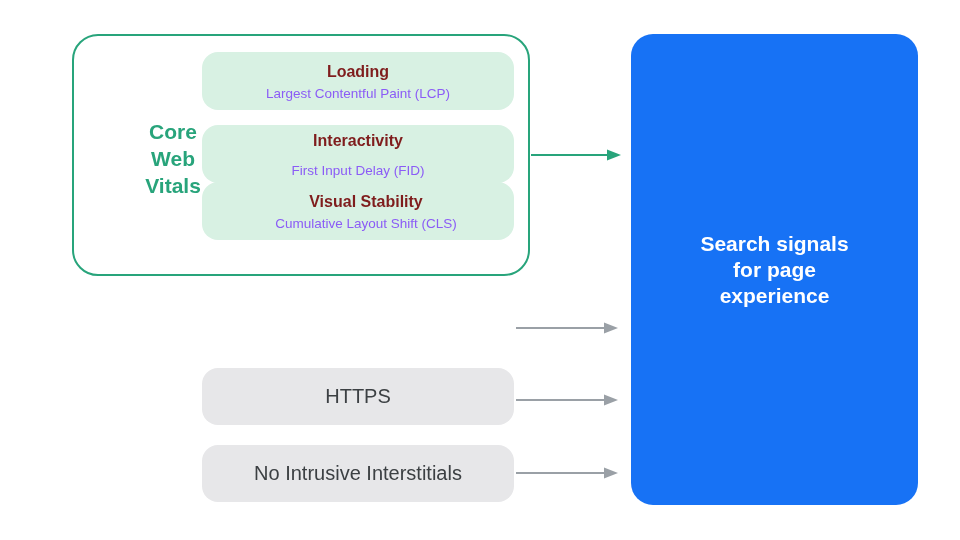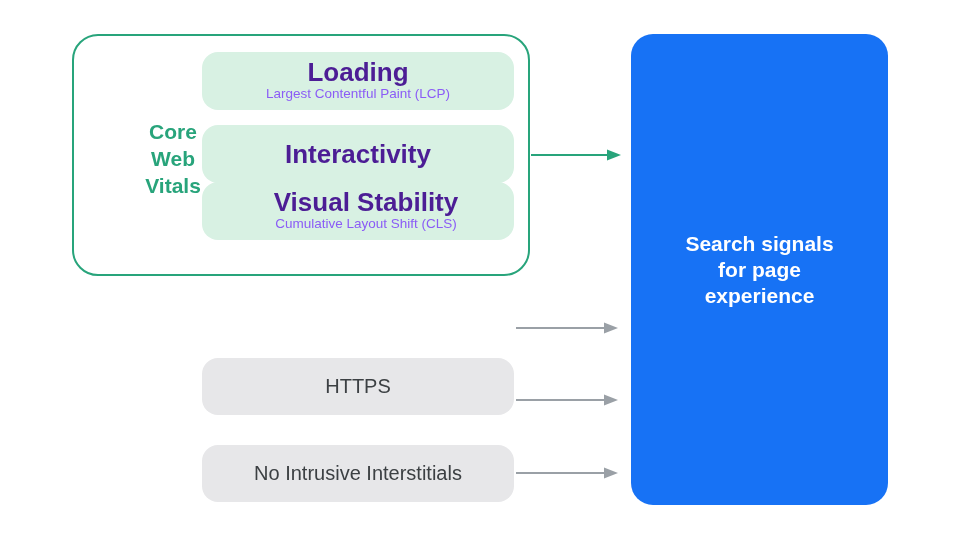--- a/index.html
+++ b/index.html
@@ -47,60 +47,60 @@
   }
   .pill.green {
     left: 128px;
     width: 312px; height: 58px;
     background: #D8F1E3;
   }
   .pill.green.p0 { top: 16px; }
   .pill.green.p1 { top: 89px; gap: 8px; }
   .pill.green.p2 { top: 146px; padding-left: 16px; }
   .pill-title {
-    font-size: 26px;
+    font-size: 16px;
     font-weight: 600;
-    color: #4c1d95;
+    color: #7f1d1d;
     line-height: 24px;
   }
   .pill-sub {
     font-size: 13.5px;
     font-weight: 400;
     color: #8b5cf6;
     line-height: 16px;
     margin-top: 2px;
   }
 
   
   .pill.gray {
     left: 202px;
     width: 312px; height: 57px;
     background: #E7E7E9;
   }
   .pill.gray.g0 { top: 300px; }
-  .pill.gray.g1 { top: 358px; }
+  .pill.gray.g1 { top: 368px; }
   .pill.gray.g2 { top: 445px; }
   .gray-label {
     font-size: 20px;
     font-weight: 500;
     color: #3C4043;
   }
 
   
   .arrow { position: absolute; display: block; }
   .arrow.a-green { left: 531px; top: 147px; }
   .arrow.a-g0 { left: 516px; top: 320px; }
   .arrow.a-g1 { left: 516px; top: 392px; }
   .arrow.a-g2 { left: 516px; top: 465px; }
 
   
   .result-box {
     position: absolute;
     left: 631px; top: 34px;
-    width: 257px; height: 471px;
+    width: 287px; height: 471px;
     background: #1772F5;
     border-radius: 22px;
     display: flex; align-items: center; justify-content: center;
   }
   .result-label {
     display: block;
     width: 160px;
     text-align: center;
     color: #ffffff;
     font-size: 21px;
@@ -118,20 +118,21 @@
       <span>Core Web Vitals</span>
     </div>
 
     <div class="pill green p0">
       <div class="pill-title">Loading</div>
       <div class="pill-sub">Largest Contentful Paint (LCP)</div>
     </div>
 
     <div class="pill green p1">
       <div class="pill-title">Interactivity</div>
+      <div class="pill-sub">First Input Delay (FID)</div>
     </div>
 
     <div class="pill green p2">
       <div class="pill-title">Visual Stability</div>
       <div class="pill-sub">Cumulative Layout Shift (CLS)</div>
     </div>
   </div>
 
   <svg class="arrow a-green" width="90" height="16" viewBox="0 0 90 16">
     <line x1="0" y1="8" x2="77" y2="8" stroke="#28A47B" stroke-width="2"></line>

